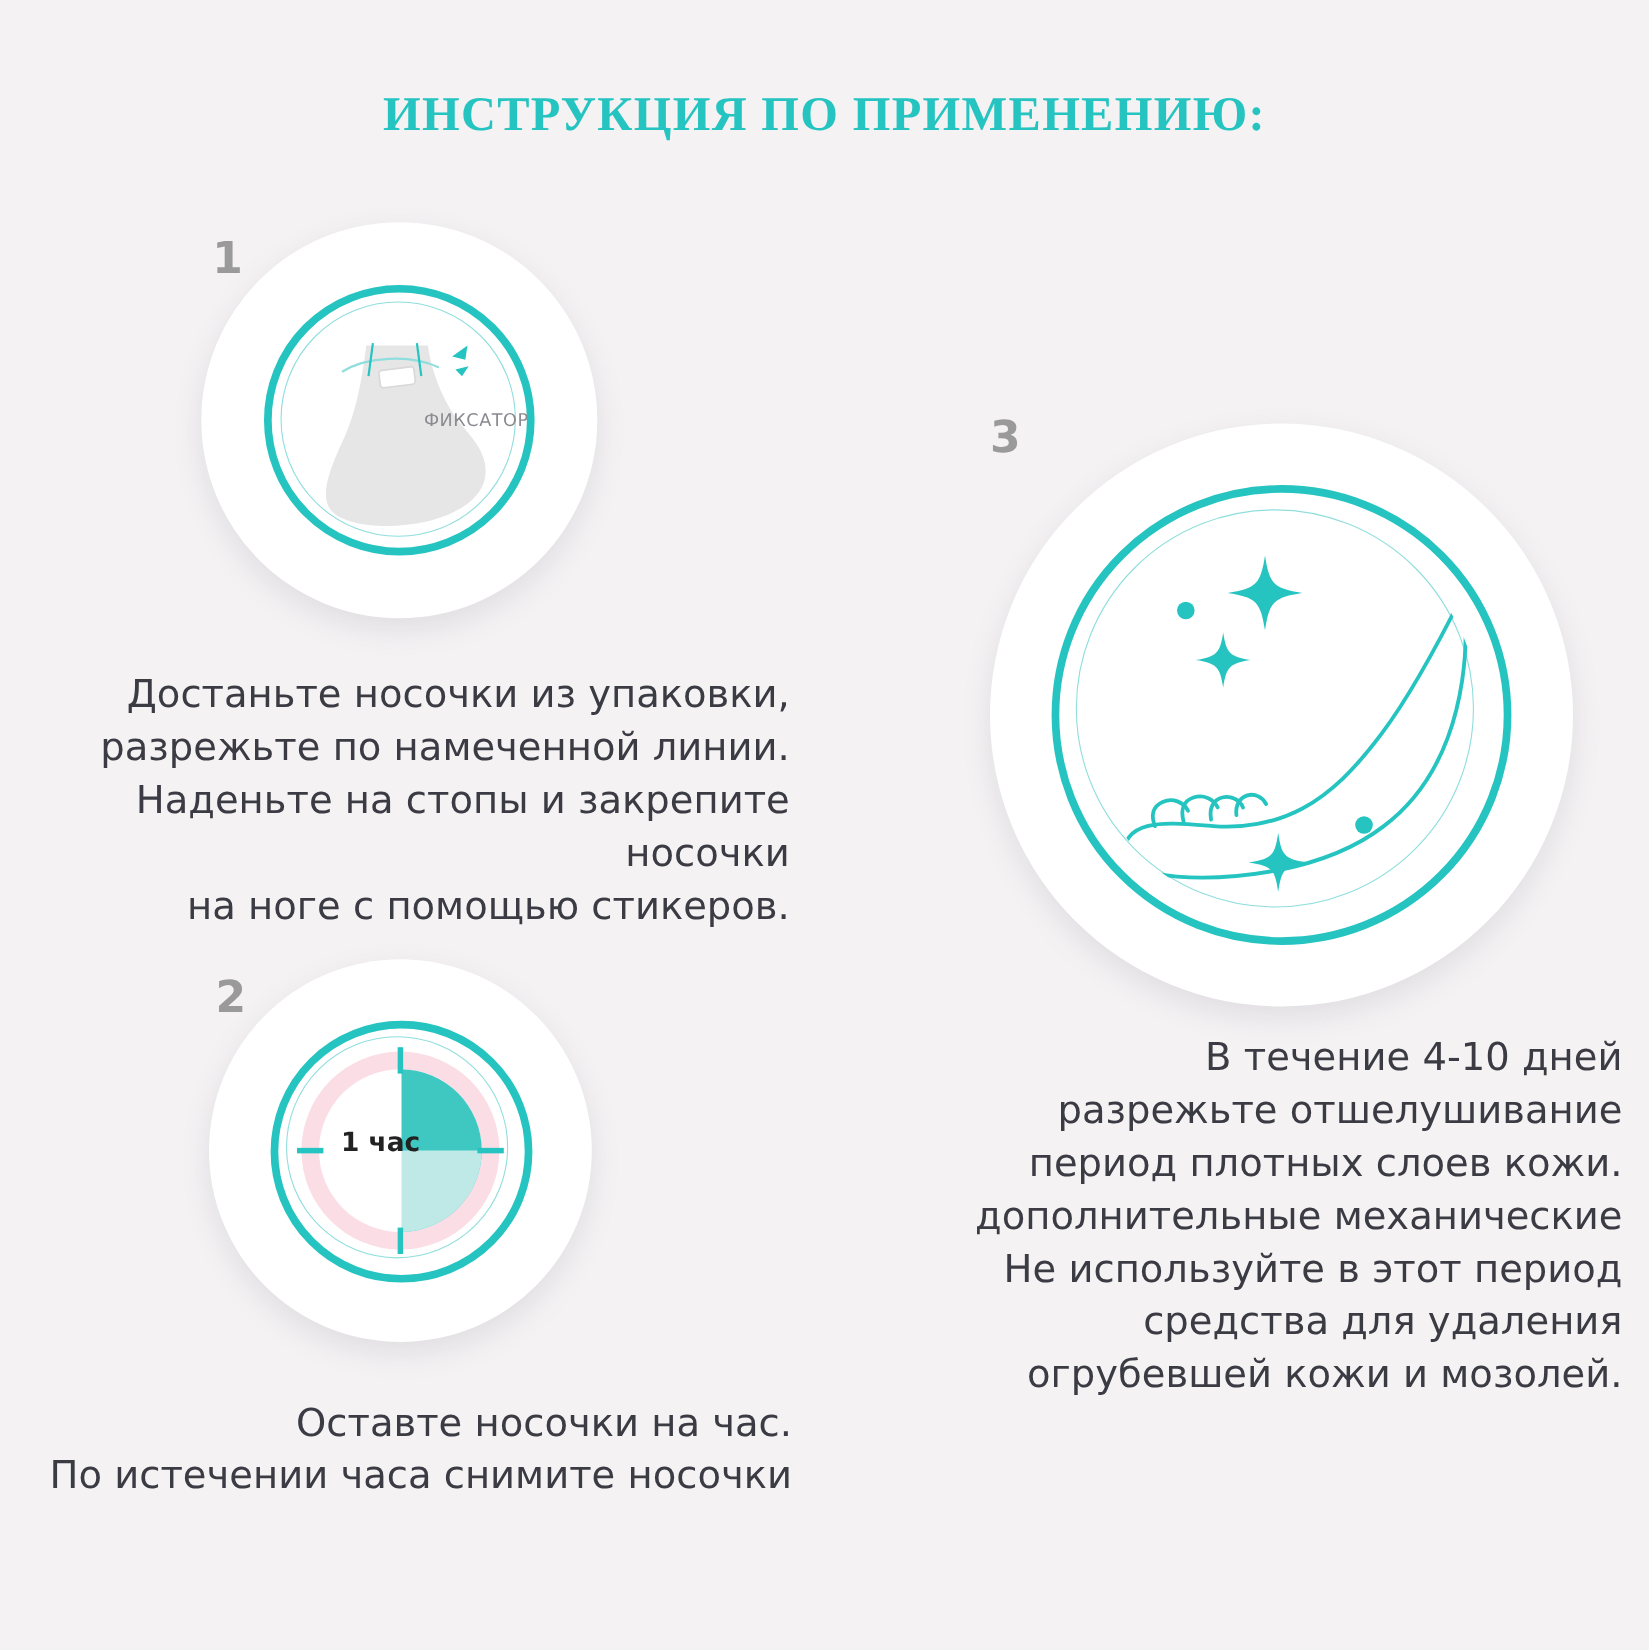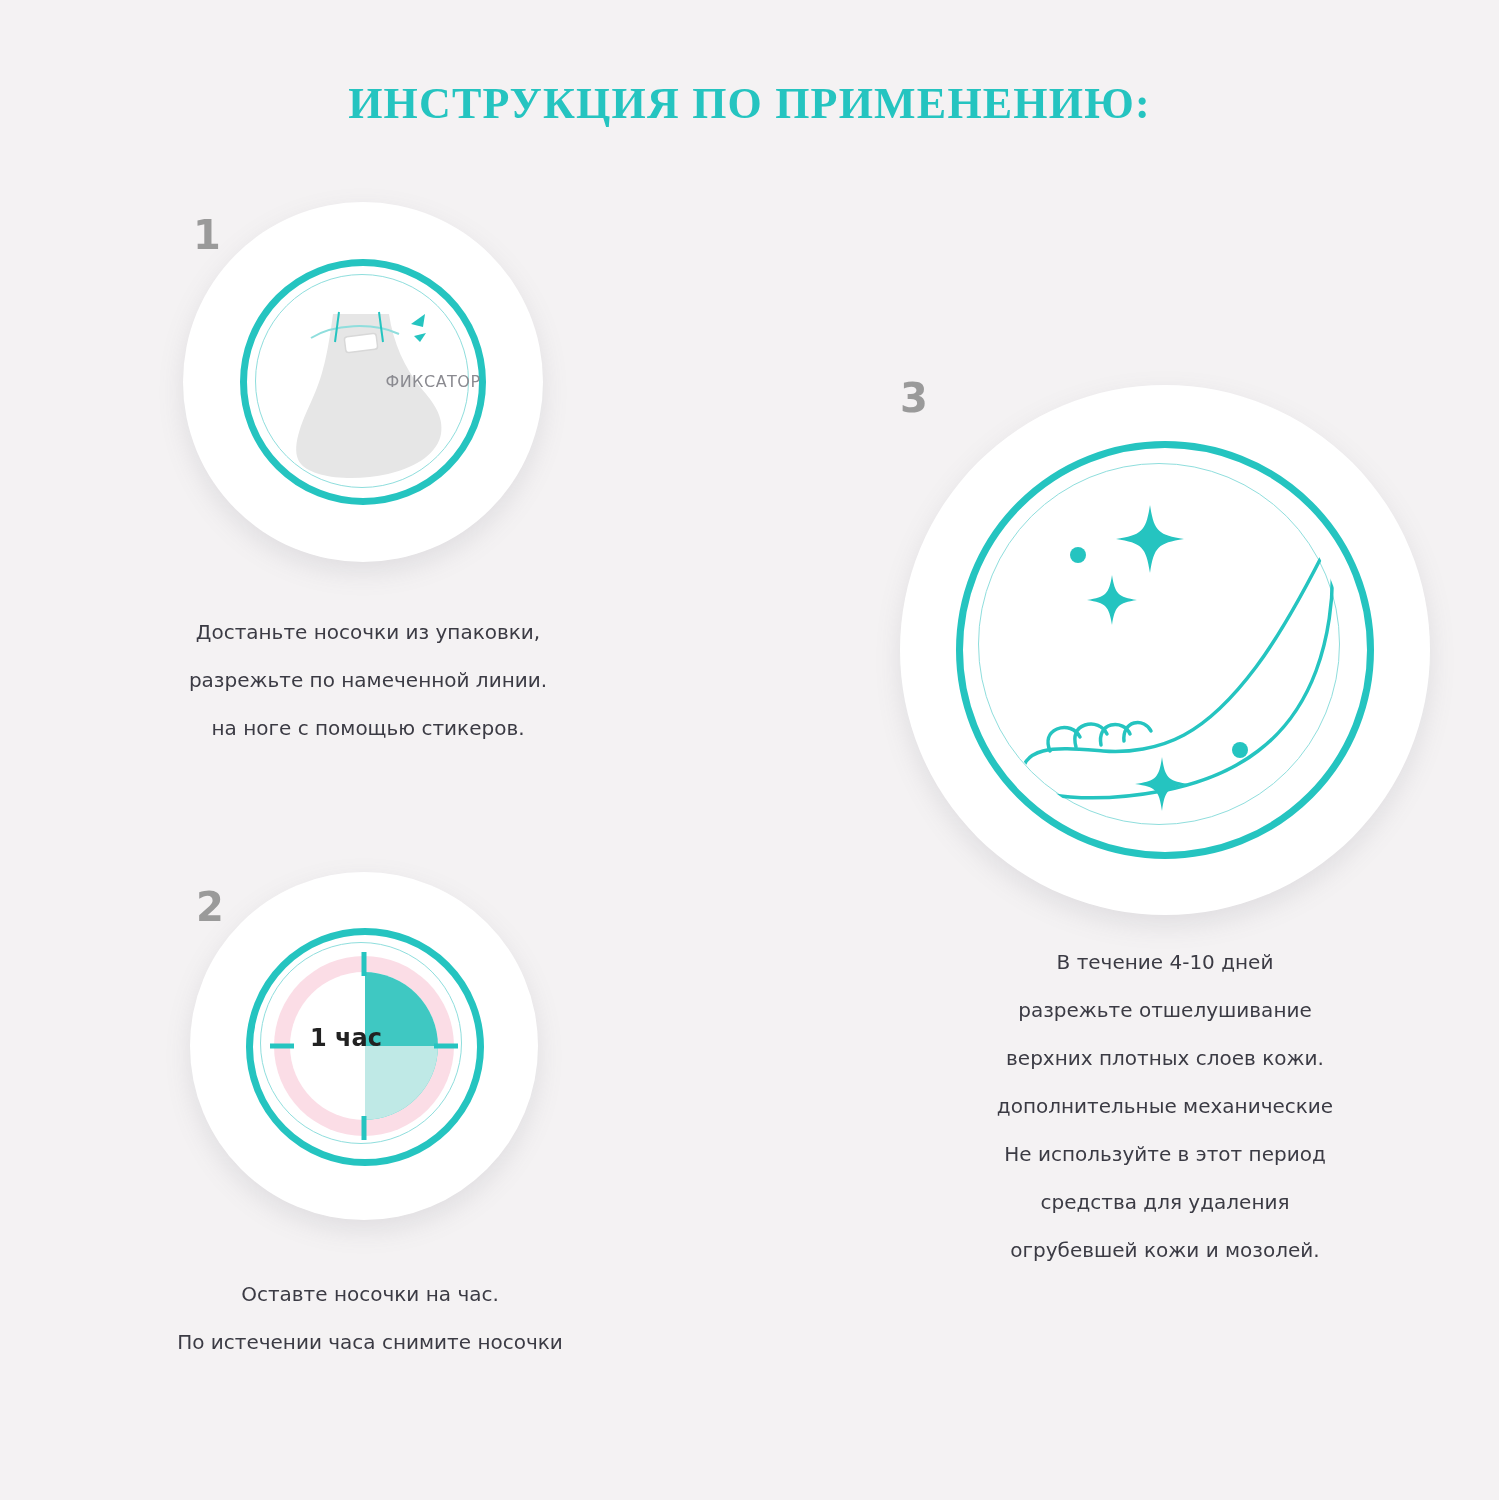--- a/index.html
+++ b/index.html
@@ -51,23 +51,23 @@
   .step-num {
     position: absolute;
     color: #9a9a9a;
     font-size: 40px;
     font-weight: bold;
     font-family: "DejaVu Sans", "Liberation Sans", sans-serif;
   }
 
   .caption {
     position: absolute;
-    text-align: center;
+    text-align: right;
     color: #3b3b44;
-    font-size: 20px;
+    font-size: 35px;
     line-height: 48px;
     font-family: "DejaVu Sans", "Liberation Sans", sans-serif;
   }
 
   
   #step1-badge { left: 183px; top: 202px; width: 360px; height: 360px; }
   #step1-ring  { left: 57px;  top: 57px;  width: 232px; height: 232px; }
   #step1-thin  { left: 72px;  top: 72px;  width: 212px; height: 212px; }
   #step1-num   { left: 193px; top: 212px; }
   #step1-label {
@@ -137,20 +137,21 @@
       <path d="M231 134 l12 -3 -6 9 z" fill="#25c4c0"></path>
     </g>
   </svg>
 
   <div id="step1-label">ФИКСАТОР</div>
 </div>
 
 <div class="caption" id="step1-caption">
   <div>Достаньте носочки из упаковки,</div>
   <div>разрежьте по намеченной линии.</div>
+  <div>Наденьте на стопы и закрепите носочки</div>
   <div>на ноге с помощью стикеров.</div>
 </div>
 
 <div class="step-num" id="step2-num">2</div>
 
 <div class="badge" id="step2-badge">
   <div class="ring" id="step2-ring"></div>
   <div class="ring-thin" id="step2-thin"></div>
 
   <svg width="348" height="348" viewBox="0 0 348 348" style="position:absolute;left:0;top:0;">
@@ -208,18 +209,18 @@
       <path d="M262 372 C265 393 268 396 289 399 C268 402 265 405 262 426 C259 405 256 402 235 399 C256 396 259 393 262 372 Z"></path>
       <circle cx="178" cy="170" r="8"></circle>
       <circle cx="340" cy="365" r="8"></circle>
     </g>
   </svg>
 </div>
 
 <div class="caption" id="step3-caption">
   <div>В течение 4-10 дней</div>
   <div>разрежьте отшелушивание</div>
-  <div>верхних плотных слоев кожи.</div>
+  <div>период плотных слоев кожи.</div>
   <div>дополнительные механические</div>
   <div>Не используйте в этот период</div>
   <div>средства для удаления</div>
   <div>огрубевшей кожи и мозолей.</div>
 </div>
 
 </body></html>

